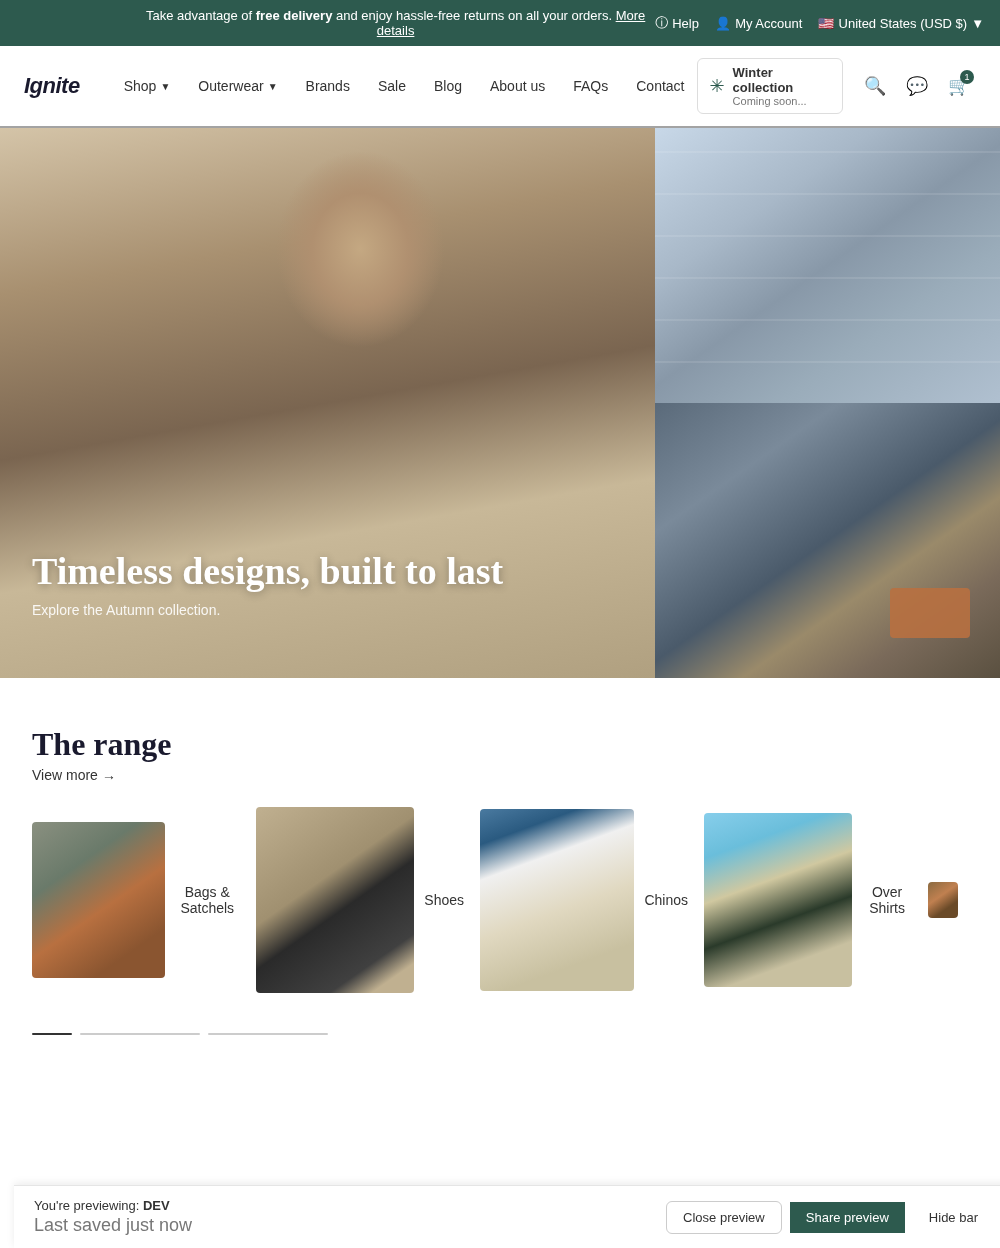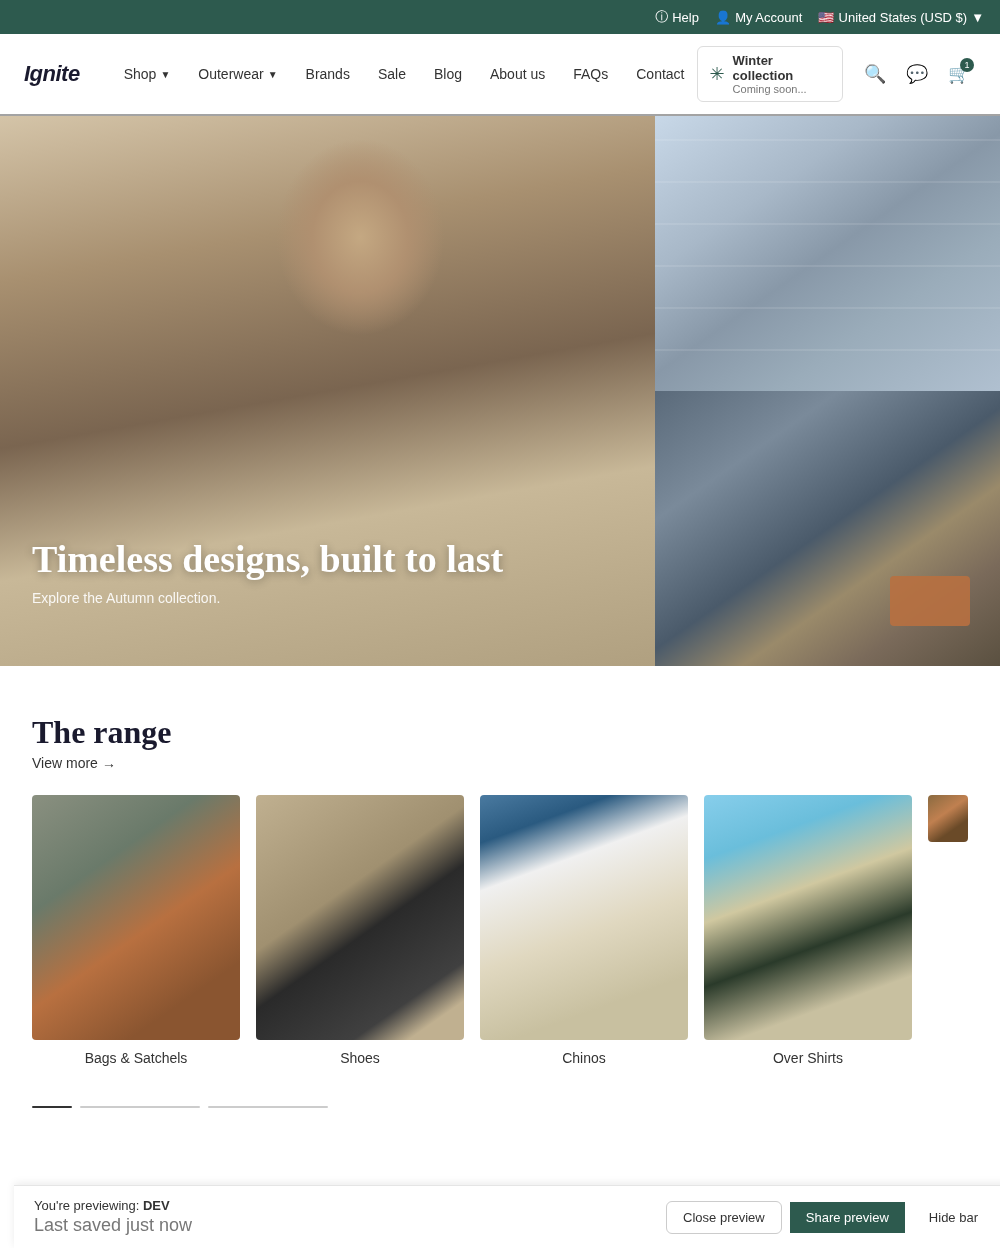--- a/index.html
+++ b/index.html
@@ -206,21 +206,21 @@
     }
 
     .range-grid {
       display: grid;
       grid-template-columns: repeat(4, 1fr) 40px;
       gap: 16px;
       overflow: hidden;
     }
     .range-item {
       display: flex;
-      flex-direction: column;
+      flex-direction: row;
       align-items: center;
       gap: 10px;
     }
     .range-img {
       width: 100%;
       aspect-ratio: 0.85;
       border-radius: 4px;
       overflow: hidden;
     }
     .range-img-bags {
@@ -324,20 +324,24 @@
       color: #333;
     }
 
     .chevron { font-size: 10px; }
   </style>
 </head>
 <body>
 
 <div class="announcement-bar">
   <div style="width:120px;"></div>
+  <div class="center-text">
+    Take advantage of <strong>free delivery</strong> and enjoy hassle-free returns on all your orders.
+    <a href="#">More details</a>
+  </div>
   <div class="right-actions">
     <span style="display:flex;align-items:center;gap:4px;cursor:pointer;">
       <span>ⓘ</span>
       <span>Help</span>
     </span>
     <span style="display:flex;align-items:center;gap:4px;cursor:pointer;">
       <span>👤</span>
       <span>My Account</span>
     </span>
     <span style="display:flex;align-items:center;gap:4px;cursor:pointer;">

